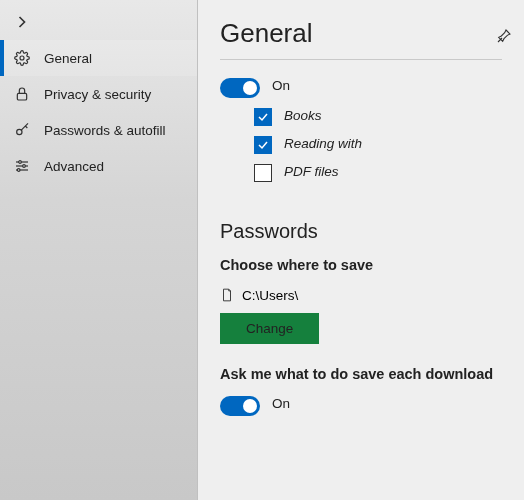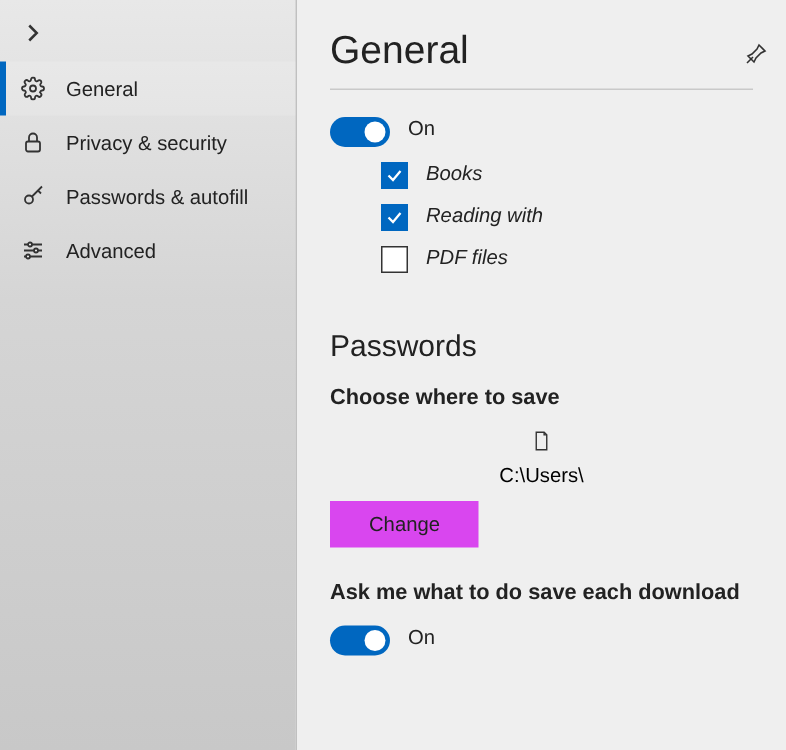--- a/index.html
+++ b/index.html
@@ -17,23 +17,23 @@
   h2.subhead { font-size: 14.5px; font-weight: 600; color: #222; margin-bottom: 14px; }
   .row { display: flex; align-items: flex-start; gap: 12px; margin-bottom: 10px; font-size: 13.5px; color: #222; }
   .toggle { width: 40px; height: 20px; border-radius: 10px; background: #0067c0; position: relative; flex: 0 0 40px; cursor: pointer; }
   .toggle .knob { position: absolute; top: 3px; right: 3px; width: 14px; height: 14px; background: #fff; border-radius: 50%; }
   .chk { width: 18px; height: 18px; border: 1.5px solid #333; background: #fff; display: inline-flex; align-items: center; justify-content: center; flex: 0 0 18px; cursor: pointer; }
   .chk.checked { background: #0067c0; border-color: #0067c0; }
   .chk.checked svg { display: block; }
   .chk svg { display: none; }
   .section-gap { height: 28px; }
   h3.groupname { font-size: 20px; font-weight: 400; color: #222; margin-bottom: 14px; }
-  .folder-row { display: flex; align-items: center; gap: 8px; font-size: 13.5px; margin-bottom: 10px; margin-top: 4px; flex-direction: column; }
+  .folder-row { display: flex; align-items: center; gap: 8px; font-size: 13.5px; margin-bottom: 10px; margin-top: 4px; }
   .folder-icon { width: 14px; height: 16px; flex: 0 0 14px; }
-  .change-btn { background: #d946ef; border: none; padding: 8px 26px; font-size: 13.5px; color: #222; cursor: pointer; }
+  .change-btn { background: #15803d; border: none; padding: 8px 26px; font-size: 13.5px; color: #222; cursor: pointer; }
   .ask-section { margin-top: 22px; }
   .indent { padding-left: 34px; font-style: italic; }
 </style>
 </head>
 <body>
 
 <div class="sidebar">
   <div class="back-row">
     <svg class="back-chevron" viewBox="0 0 24 24" fill="none" stroke="#333" stroke-width="2">
         <polyline points="9 6 15 12 9 18"></polyline>

